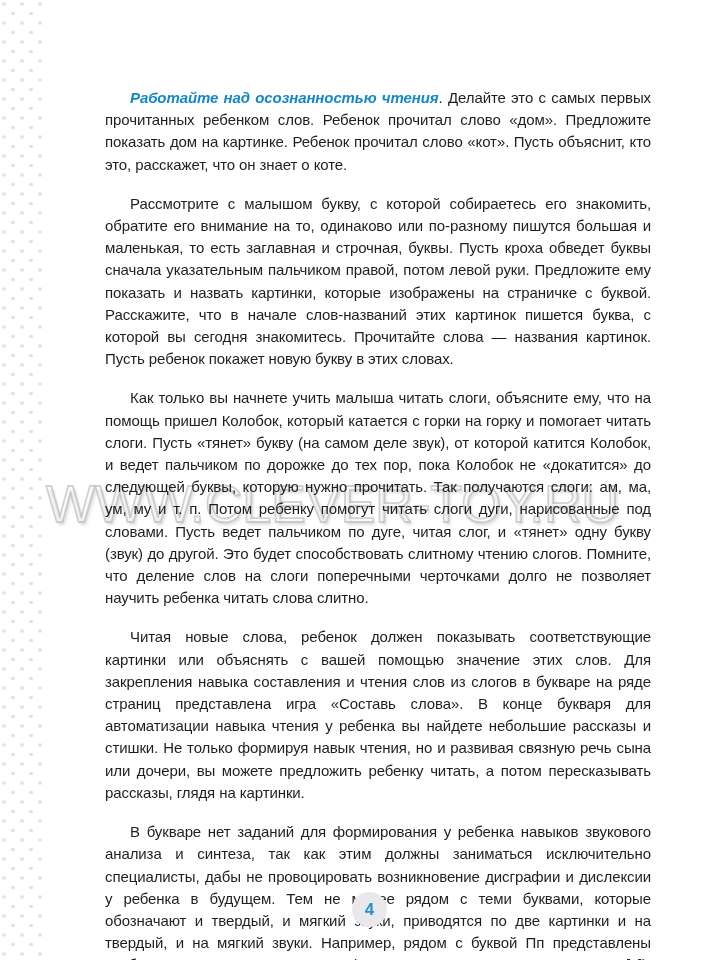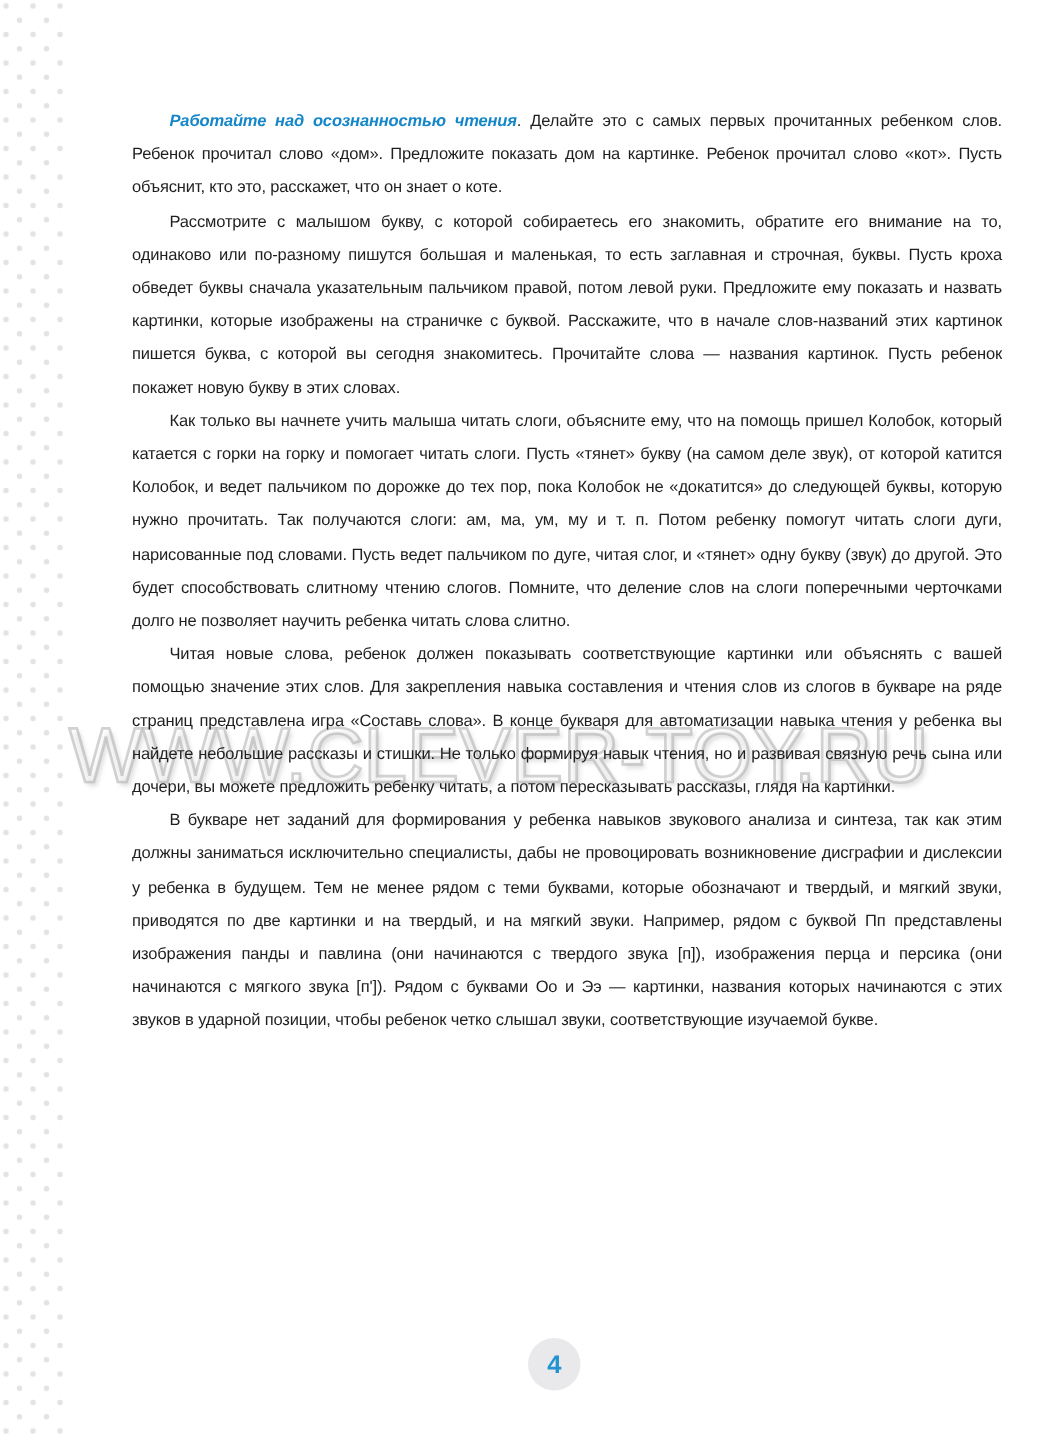--- a/index.html
+++ b/index.html
@@ -30,24 +30,24 @@
     text-shadow:2px 3px 3px rgba(150,150,150,0.30);
     user-select:none;
     margin-top:28px;
   }
   .content{
     position:relative;z-index:1;
     margin:0 37px 0 88px;
     padding-top:70px;
   }
   p.para{
-    margin:0;
+    margin:17px;
     text-indent:25px;
     text-align:justify;
-    font-size:11px;
+    font-size:15px;
     line-height:22.2px;
     letter-spacing:-0.1px;
     color:#1f1f1f;
   }
   p.para.gap-top{margin-top:12px;}
   .lead-phrase{
     color:#1587c9;
     font-weight:bold;
     font-style:italic;
   }

